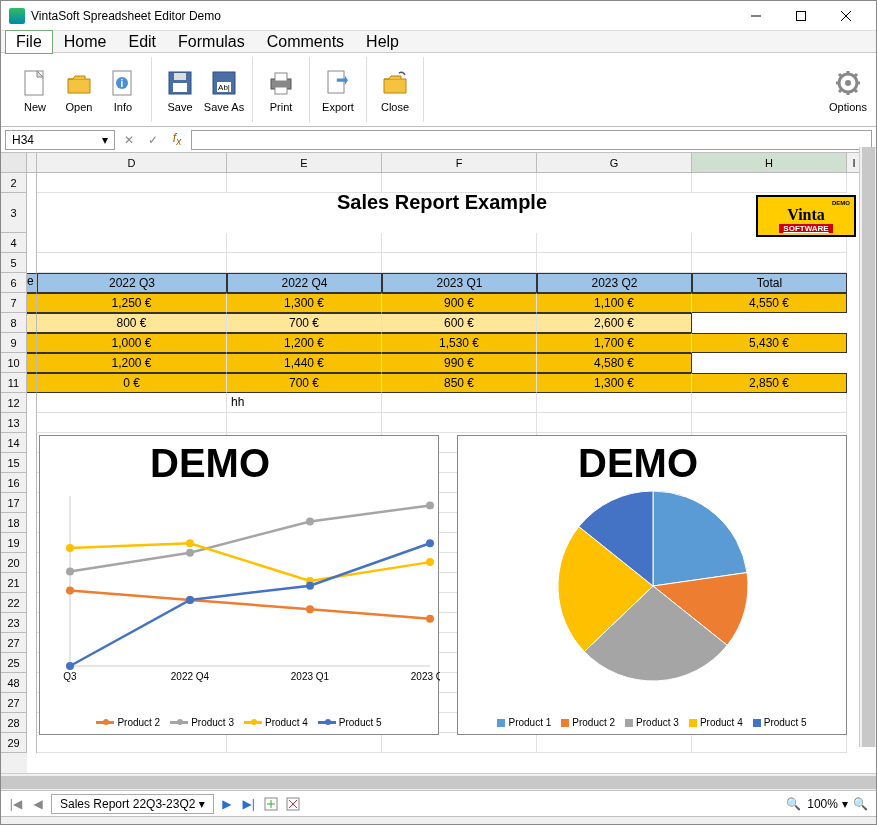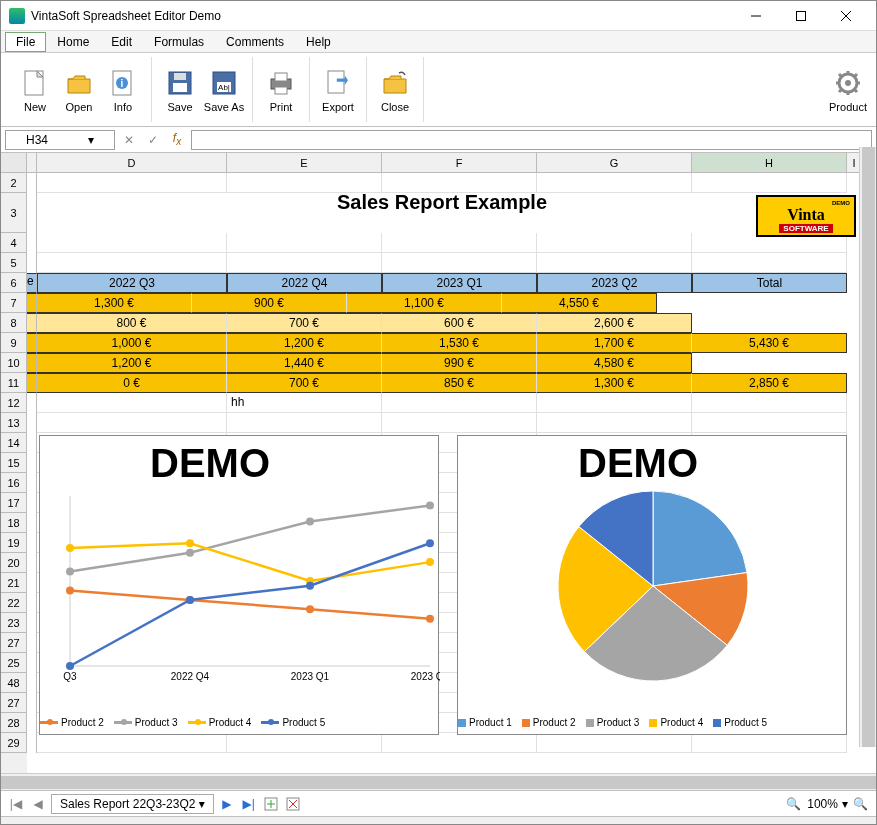--- a/index.html
+++ b/index.html
@@ -3,30 +3,30 @@
 <meta charset="utf-8">
 <style>
 * { margin:0; padding:0; box-sizing:border-box; font-family:"Segoe UI",Tahoma,sans-serif; }
 body { background:#fff; font-size:12px; color:#000; width:877px; height:825px; overflow:hidden; position:relative; border:1px solid #888;}
 .titlebar { height:30px; display:flex; align-items:center; padding:0 8px; background:#fff; border-bottom:1px solid #ddd;}
 .title-icon { width:16px; height:16px; margin-right:6px; background:linear-gradient(#3b6,#08a); border-radius:2px;}
 .title-text { flex:1; font-size:12px; }
 .wbtn { width:45px; height:28px; display:flex; align-items:center; justify-content:center; }
 .wbtn svg { width:10px; height:10px; }
 .menubar { height:22px; display:flex; align-items:center; background:#f5f5f5; border-bottom:1px solid #ccc; padding-left:4px;}
-.menu-item { padding:2px 10px; font-size:12px; border:1px solid transparent;}
+.menu-item { padding:2px 10px; font-size:16px; border:1px solid transparent;}
 .menu-item.active { border:1px solid #7a7; background:#fff;}
 .toolbar { height:74px; display:flex; align-items:stretch; background:#fff; border-bottom:1px solid #c0c0c0; padding:4px 6px;}
 .tool-group { display:flex; border-right:1px solid #ddd; padding:0 6px;}
 .tool { width:44px; display:flex; flex-direction:column; align-items:center; justify-content:center; gap:2px;}
 .tool-icon { width:32px; height:32px; display:flex; align-items:center; justify-content:center;}
 .tool-label { font-size:11px; }
 .spacer { flex:1;}
 .formulabar { height:26px; display:flex; align-items:center; border-bottom:1px solid #c0c0c0; padding:0 4px; gap:4px;}
-.namebox { width:110px; height:20px; border:1px solid #a0a0a0; padding:0 20px; font-size:12px; display:flex; align-items:center; justify-content:space-between;}
+.namebox { width:110px; height:20px; border:1px solid #a0a0a0; padding:0 6px; font-size:12px; display:flex; align-items:center; justify-content:space-between;}
 .fb-btn { width:20px; height:20px; display:flex; align-items:center; justify-content:center; color:#a16207;}
 .formula-input { flex:1; height:20px; border:1px solid #a0a0a0; background:#fff;}
 .grid-area { position:relative; height:620px; display:flex; flex-direction:column; overflow:hidden;}
 .col-headers { height:20px; display:flex; background:#f0f0f0; border-bottom:1px solid #bbb;}
 .corner { width:26px; border-right:1px solid #bbb; background:#e8e8e8;}
 .ch { text-align:center; font-size:11px; border-right:1px solid #bbb; line-height:20px; background:#f0f0f0;}
 .ch.sel { background:#d0e0d0;}
 .grid-body { flex:1; display:flex; overflow:hidden;}
 .row-headers { width:26px; background:#f0f0f0;}
 .rh { height:20px; text-align:center; font-size:11px; border-bottom:1px solid #bbb; border-right:1px solid #bbb; line-height:20px;}
@@ -34,33 +34,33 @@
 .row { display:flex; height:20px;}
 .cell { border-right:1px solid #e0e0e0; border-bottom:1px solid #e0e0e0; padding:0 4px; font-size:12px; line-height:19px; overflow:hidden;}
 .title-row { height:40px;}
 .title-cell { font-size:20px; font-weight:bold; text-align:center; border:none;}
 .thead { background:#9dc3e6; font-size:12px; text-align:center; border:1px solid #333;}
 .trow { text-align:center; border-top:1px solid #333; border-bottom:1px solid #333;}
 .c-d{width:190px;} .c-e{width:155px;} .c-f{width:155px;} .c-g{width:155px;} .c-h{width:155px;} .c-i{width:15px;}
 .a-stub{width:10px; border-right:1px solid #bbb;}
 .logo { position:absolute; right:20px; top:22px; width:100px; height:42px; background:#ffcc00; border:2px solid #000; display:flex; flex-direction:column; align-items:center; justify-content:center; font-weight:bold;}
 .logo .t1{ font-family:serif; font-size:16px; color:#000;}
-.logo .t2{ font-size:8px; background:#c00; color:#fff; padding:0 4px;}
+.logo .t2{ font-size:8px; background:#c00; color:#fff; padding:0 4px;text-decoration:underline;}
 .chart-box { position:absolute; background:#fff; border:1px solid #888;}
 .demo-wm { position:absolute; font-size:40px; font-weight:bold; color:#000; opacity:1; pointer-events:none;}
 .sheet-tabs { height:26px; display:flex; align-items:center; border-top:1px solid #c0c0c0; padding:0 6px; gap:4px;}
 .nav-btn { width:18px; height:18px; display:flex; align-items:center; justify-content:center; color:#888;}
 .tab { padding:2px 8px; border:1px solid #aaa; background:#fff; font-size:12px;}
 .statusbar { height:22px; display:flex; align-items:center; background:#f0f0f0; border-top:1px solid #c0c0c0; padding:0 8px; font-size:11px;}
 .hscroll { height:17px; background:#f0f0f0; border-top:1px solid #ccc; display:flex;}
 .hscroll-track { flex:1; background:#f0f0f0; position:relative;}
 .hscroll-thumb { position:absolute; left:0; top:2px; height:13px; width:880px; background:#c8c8c8;}
 .vscroll { position:absolute; right:0; top:146px; width:17px; height:600px; background:#f0f0f0; border-left:1px solid #ccc;}
 .vscroll-thumb { position:absolute; top:0; left:2px; width:13px; height:600px; background:#c8c8c8;}
-.legend { position:absolute; bottom:6px; font-size:10px; display:flex; gap:10px; justify-content:flex-start; width:100%;}
+.legend { position:absolute; bottom:6px; font-size:10px; display:flex; gap:10px; justify-content:center; width:100%;}
 .leg-item { display:flex; align-items:center; gap:3px;}
 .leg-sw { width:18px; height:3px;}
 .leg-sq { width:8px; height:8px;}
 </style>
 </head>
 <body>
 
 <div class="titlebar">
   <div class="title-icon"></div>
   <div class="title-text">VintaSoft Spreadsheet Editor Demo</div>
@@ -190,21 +190,21 @@
             <line x1="14" y1="22" x2="14" y2="26"></line>
             <line x1="2" y1="14" x2="6" y2="14"></line>
             <line x1="22" y1="14" x2="26" y2="14"></line>
             <line x1="5" y1="5" x2="8" y2="8"></line>
             <line x1="20" y1="20" x2="23" y2="23"></line>
             <line x1="23" y1="5" x2="20" y2="8"></line>
             <line x1="8" y1="20" x2="5" y2="23"></line>
           </g>
         </svg>
       </div>
-      <div class="tool-label">Product</div>
+      <div class="tool-label">Options</div>
     </div>
 </div>
 
 <div class="formulabar">
   <div class="namebox">
       <span>H34</span>
       <span>▾</span>
     </div>
   <div class="fb-btn" style="color:#888">✕</div>
   <div class="fb-btn" style="color:#888">✓</div>
@@ -300,20 +300,21 @@
         <div class="cell thead c-d">2022 Q3</div>
         <div class="cell thead c-e">2022 Q4</div>
         <div class="cell thead c-f">2023 Q1</div>
         <div class="cell thead c-g">2023 Q2</div>
         <div class="cell thead c-h" style="border-right:1px solid #333">Total</div>
       </div>
 
       <div id="data-rows">
           <div class="row">
             <div class="a-stub" style="background:#f8c200;border-top:1px solid #333;border-bottom:1px solid #333"></div>
+            <div class="cell trow c-d" style="background:#f8c200">1,250 €</div>
             <div class="cell trow c-e" style="background:#f8c200">1,300 €</div>
             <div class="cell trow c-f" style="background:#f8c200">900 €</div>
             <div class="cell trow c-g" style="background:#f8c200">1,100 €</div>
             <div class="cell trow c-h" style="background:#f8c200;border-right:1px solid #333">4,550 €</div>
           </div>
           <div class="row">
             <div class="a-stub" style="background:#ffe699;border-top:1px solid #333;border-bottom:1px solid #333"></div>
             <div class="cell trow c-d" style="background:#ffe699">800 €</div>
             <div class="cell trow c-e" style="background:#ffe699">700 €</div>
             <div class="cell trow c-f" style="background:#ffe699">600 €</div>

